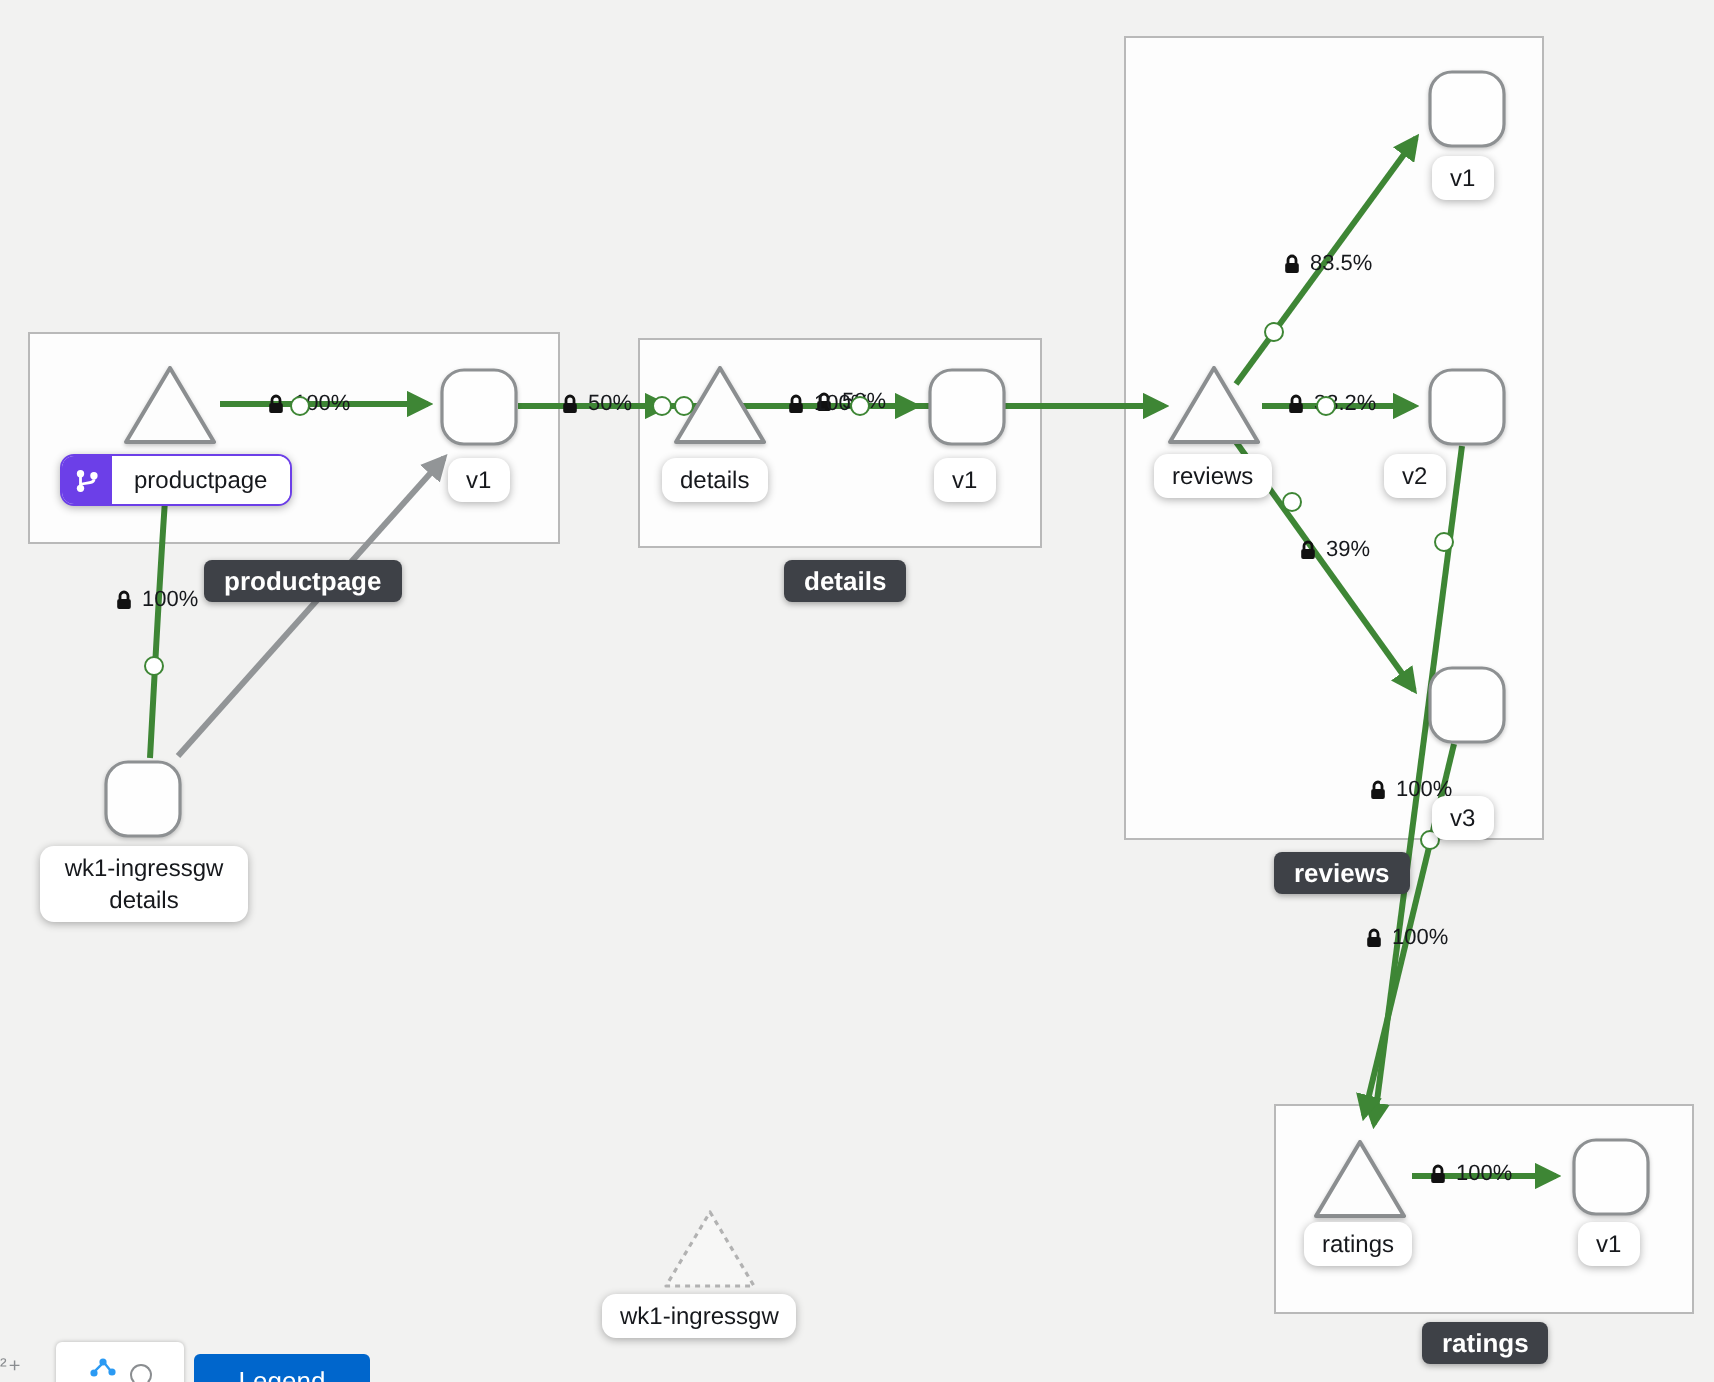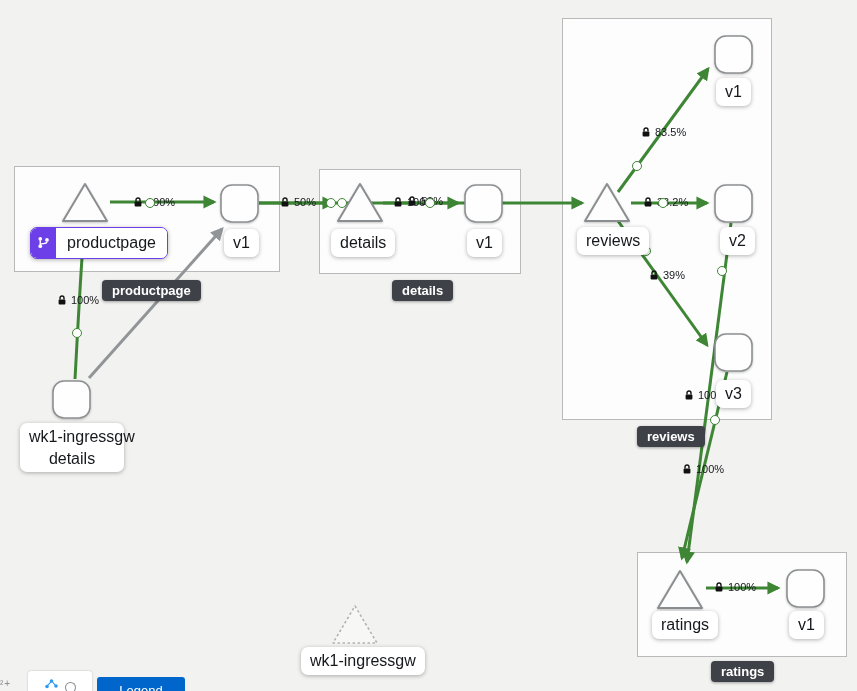--- a/index.html
+++ b/index.html
@@ -17,21 +17,21 @@
     font-size:11px; color:#16181c; white-space:nowrap;
   }
   .edge-label.under { z-index:2; }
   .edge-dot {
     position:absolute; z-index:4; width:10px; height:10px; border-radius:50%;
     background:#fff; border:1.6px solid #3E8635; box-sizing:border-box;
   }
   .node-pill {
     position:absolute; z-index:5; background:#fff; border-radius:7px;
     box-shadow:0 1px 4px rgba(0,0,0,.30); padding:3px 9px;
-    font-size:16px; color:#16181c; text-align:center; line-height:1.35;
+    font-size:12px; color:#16181c; text-align:center; line-height:1.35;
     white-space:nowrap;
   }
   .pp-pill { display:flex; align-items:stretch; padding:0; border:1.5px solid #6c3fe8; overflow:hidden; }
   .pp-badge { background:#6c3fe8; width:25px; display:flex; align-items:center; justify-content:center; }
   .pp-text { padding:4px 11px; background:#fff; }
   .badge {
     position:absolute; z-index:5; background:#3e4147; color:#fff;
     font-weight:bold; font-size:13px; padding:3px 10px; border-radius:4px;
     box-shadow:0 1px 3px rgba(0,0,0,.35); white-space:nowrap;
   }
@@ -224,22 +224,22 @@
         <path d="M3 4 V8 M9.2 5.2 C9.2 7.4 5.5 6.6 3 7.6" fill="none" stroke="#fff" stroke-width="1.3"></path>
       </svg>
     </span>
     <span class="pp-text">productpage</span>
   </div>
   <div class="node-pill" style="left:224px; top:229px;"><span>v1</span></div>
   <div class="node-pill" style="left:331px; top:229px;"><span>details</span></div>
   <div class="node-pill" style="left:467px; top:229px;"><span>v1</span></div>
   <div class="node-pill" style="left:577px; top:227px;"><span>reviews</span></div>
   <div class="node-pill" style="left:716px; top:78px;"><span>v1</span></div>
-  <div class="node-pill" style="left:720px; top:227px;"><span>v2</span></div>
-  <div class="node-pill" style="left:716px; top:380px;"><span>v3</span></div>
+  <div class="node-pill" style="left:692px; top:227px;"><span>v2</span></div>
+  <div class="node-pill" style="left:716px; top:398px;"><span>v3</span></div>
   <div class="node-pill" style="left:652px; top:611px;"><span>ratings</span></div>
   <div class="node-pill" style="left:789px; top:611px;"><span>v1</span></div>
   <div class="node-pill" style="left:20px; top:423px; width:86px;">
     <div>wk1-ingressgw</div>
     <div>details</div>
   </div>
   <div class="node-pill" style="left:301px; top:647px;"><span>wk1-ingressgw</span></div>
 
   <div class="badge" style="left:102px; top:280px;"><span>productpage</span></div>
   <div class="badge" style="left:392px; top:280px;"><span>details</span></div>

